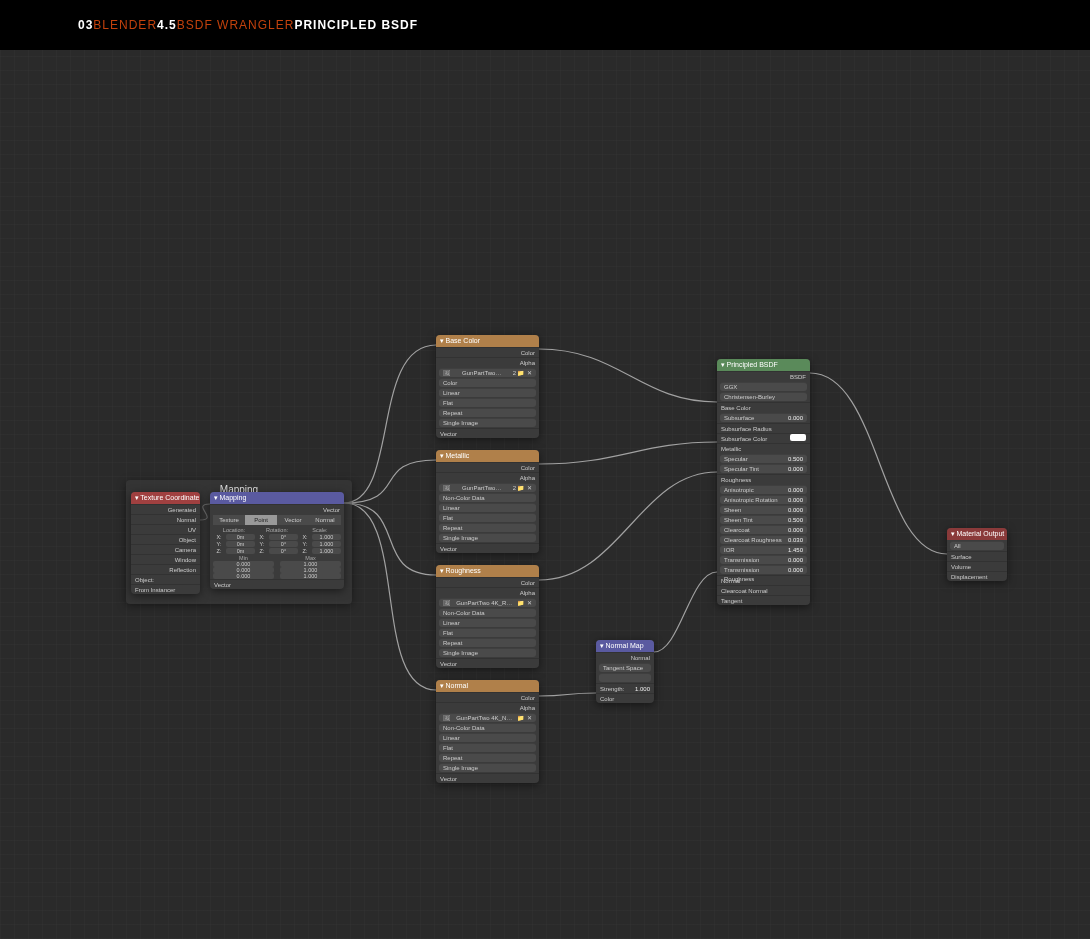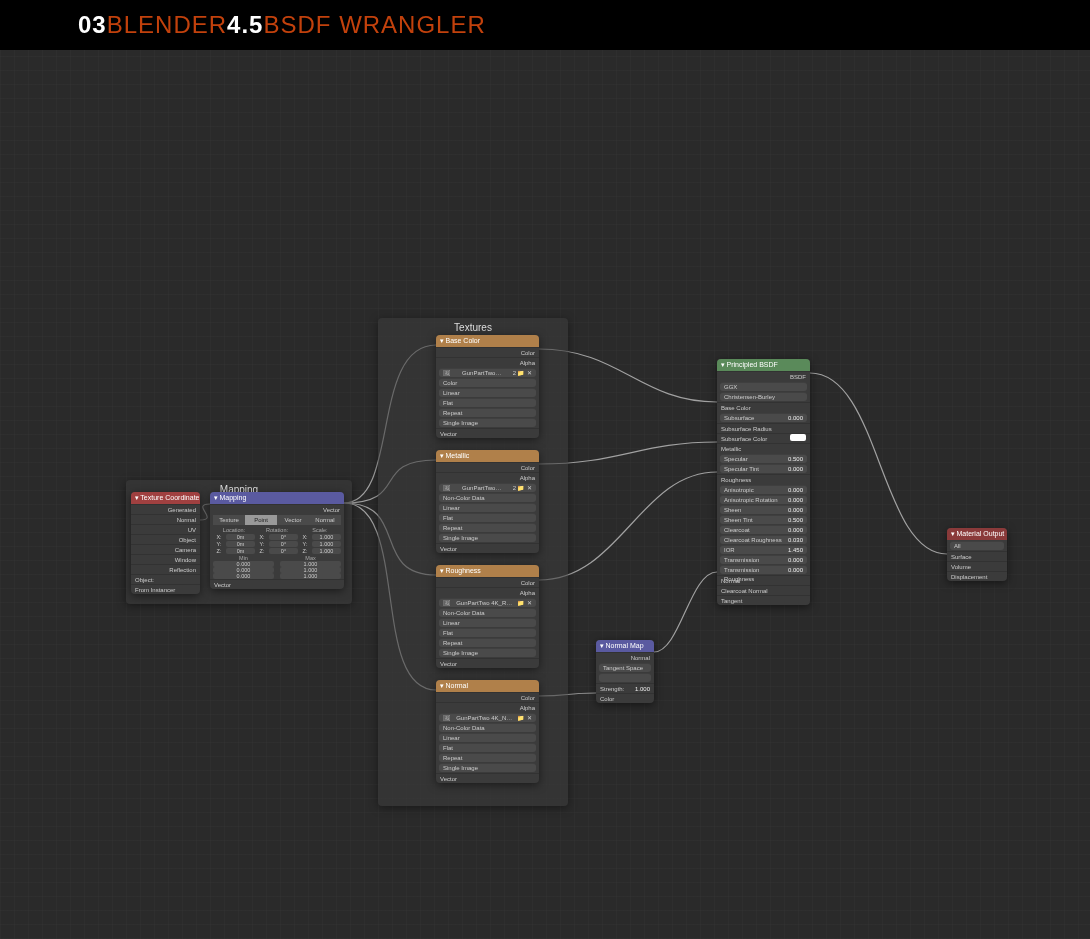--- a/index.html
+++ b/index.html
@@ -15,21 +15,21 @@
     position: relative;
     overflow: hidden;
     color: #cfcfcf;
   }
   .banner {
     position: absolute;
     top: 0; left: 0; right: 0;
     height: 50px;
     background: #000;
     color: #fff;
-    font-size: 24px;
+    font-size: 12px;
     letter-spacing: 1px;
     padding-left: 78px;
     display: flex;
     align-items: center;
   }
   .banner span.light { font-weight: 300; color: #c2410c; }
   .banner span.bold { font-weight: 700; }
   .canvas { position: absolute; inset: 0; }
   svg.wires { position: absolute; inset: 0; width: 1090px; height: 939px; pointer-events: none; }
   .frame {
@@ -119,20 +119,21 @@
   .valr { color:#eee; }
 </style>
 </head>
 <body>
 
 <div class="banner">
   <span class="bold">03</span>
   <span class="light"> BLENDER </span>
   <span class="bold">4.5</span>
   <span class="light"> BSDF WRANGLER </span>
+  <span class="bold">PRINCIPLED BSDF</span>
 </div>
 
 <div class="canvas">
 
 <svg class="wires">
   <g stroke="#bfbfbf" stroke-width="1.2" fill="none" opacity="0.8">
     <path d="M200,520 C220,520 190,504 210,504"></path>
     <path d="M344,503 C400,503 370,345 436,345"></path>
     <path d="M344,503 C410,503 370,460 436,460"></path>
     <path d="M344,503 C410,503 370,575 436,575"></path>
@@ -143,23 +144,20 @@
     <path d="M539,696 C570,696 565,693 596,693"></path>
     <path d="M654,652 C680,652 690,572 717,572"></path>
     <path d="M810,373 C880,373 880,554 947,554"></path>
   </g>
 </svg>
 
 <div class="frame" style="left:126px; top:480px; width:226px; height:124px;">
   <div class="frame-label">Mapping</div>
 </div>
 
-<div class="frame" style="left:378px; top:318px; width:190px; height:488px;">
-  <div class="frame-label">Textures</div>
-</div>
 
 <div class="node" style="left:131px; top:492px; width:69px;">
   <div class="node-header hdr-red">▾ Texture Coordinate</div>
   <div class="row right">Generated</div>
   <div class="row right">Normal</div>
   <div class="row right">UV</div>
   <div class="row right">Object</div>
   <div class="row right">Camera</div>
   <div class="row right">Window</div>
   <div class="row right">Reflection</div>

